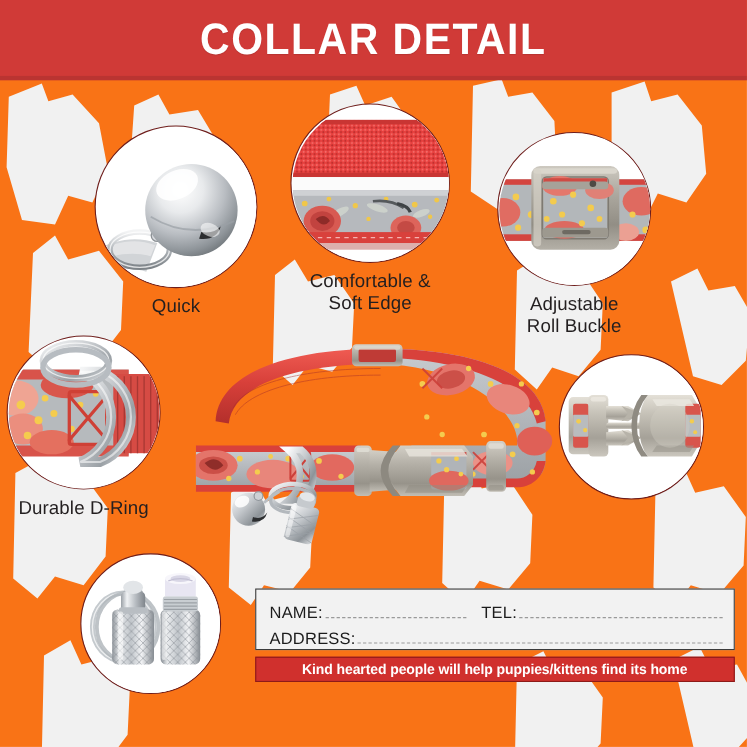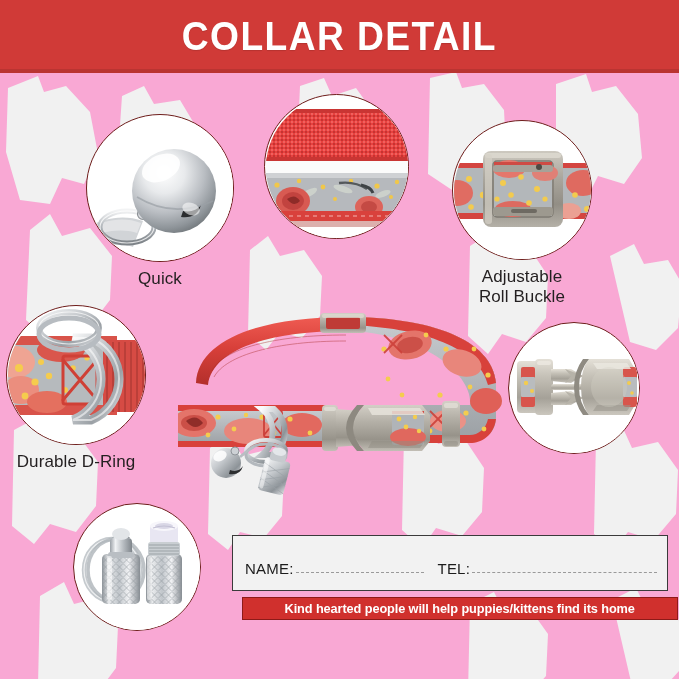--- a/index.html
+++ b/index.html
@@ -11,21 +11,21 @@
     overflow: hidden;
     background: #ffffff;
     font-family: "Liberation Sans", sans-serif;
     position: relative;
   }
 
   #infographic {
     position: relative;
     width: 679px;
     height: 679px;
-    background: #f9a8d4;
+    background: #f97316;
     overflow: hidden;
   }
 
   
   #watermarks {
     position: absolute;
     inset: 0;
     z-index: 0;
     pointer-events: none;
   }
@@ -106,21 +106,21 @@
   
   #info-card {
     position: absolute;
     left: 232px;
     top: 535px;
     width: 436px;
     height: 56px;
     background: #f2f2f2;
     border: 1.2px solid #3b3b3b;
     z-index: 6;
-    padding: 18px 10px 0 12px;
+    padding: 7px 10px 0 12px;
   }
   .card-row {
     display: flex;
     align-items: flex-end;
     height: 23px;
   }
   .card-label {
     font-size: 15px;
     color: #1c1c1c;
     font-weight: normal;
@@ -141,21 +141,20 @@
     left: 232px;
     top: 597px;
     width: 436px;
     height: 23px;
     background: #d0302d;
     border: 1px solid #8d1a18;
     z-index: 6;
     display: flex;
     align-items: center;
     justify-content: center;
-    margin-left: 10px;
   }
   #help-banner-text {
     color: #ffffff;
     font-size: 13px;
     font-weight: bold;
     letter-spacing: -0.1px;
     transform: scaleX(0.98);
     white-space: nowrap;
     font-family: "Liberation Sans", sans-serif;
   }
@@ -296,20 +295,22 @@
           </g>
 
           <rect x="-5" y="116" width="155" height="10" fill="#d9413c"></rect>
           <g stroke="#f6b3b0" stroke-width="1.2">
             <line x1="0" y1="121" x2="145" y2="121" stroke-dasharray="4 4"></line>
           </g>
           <rect x="-5" y="126" width="155" height="6" fill="#c0706a" opacity="0.55"></rect>
         </g>
       </svg>
     </div>
+    <div class="feature-label">Comfortable &amp;
+Soft Edge</div>
   </div>
 
   <div class="feature" id="feature-d-ring">
     <div class="feature-circle" style="width:140px;height:140px;">
       <svg viewBox="0 0 140 140" width="140" height="140">
         <defs>
           <linearGradient id="ringMetal" x1="0" y1="0" x2="1" y2="1">
             <stop offset="0%" stop-color="#f4f5f6"></stop>
             <stop offset="40%" stop-color="#c3c7cb"></stop>
             <stop offset="72%" stop-color="#9aa0a5"></stop>
@@ -748,19 +749,23 @@
     </g>
   </svg>
 
   <div id="info-card">
     <div class="card-row">
       <span class="card-label">NAME:</span>
       <span class="card-line short"></span>
       <span class="card-label">TEL:</span>
       <span class="card-line"></span>
     </div>
+    <div class="card-row">
+      <span class="card-label">ADDRESS:</span>
+      <span class="card-line"></span>
+    </div>
   </div>
 
   <div id="help-banner">
     <span id="help-banner-text">Kind hearted people will help puppies/kittens find its home</span>
   </div>
 
 </div>
 
 </body></html>

